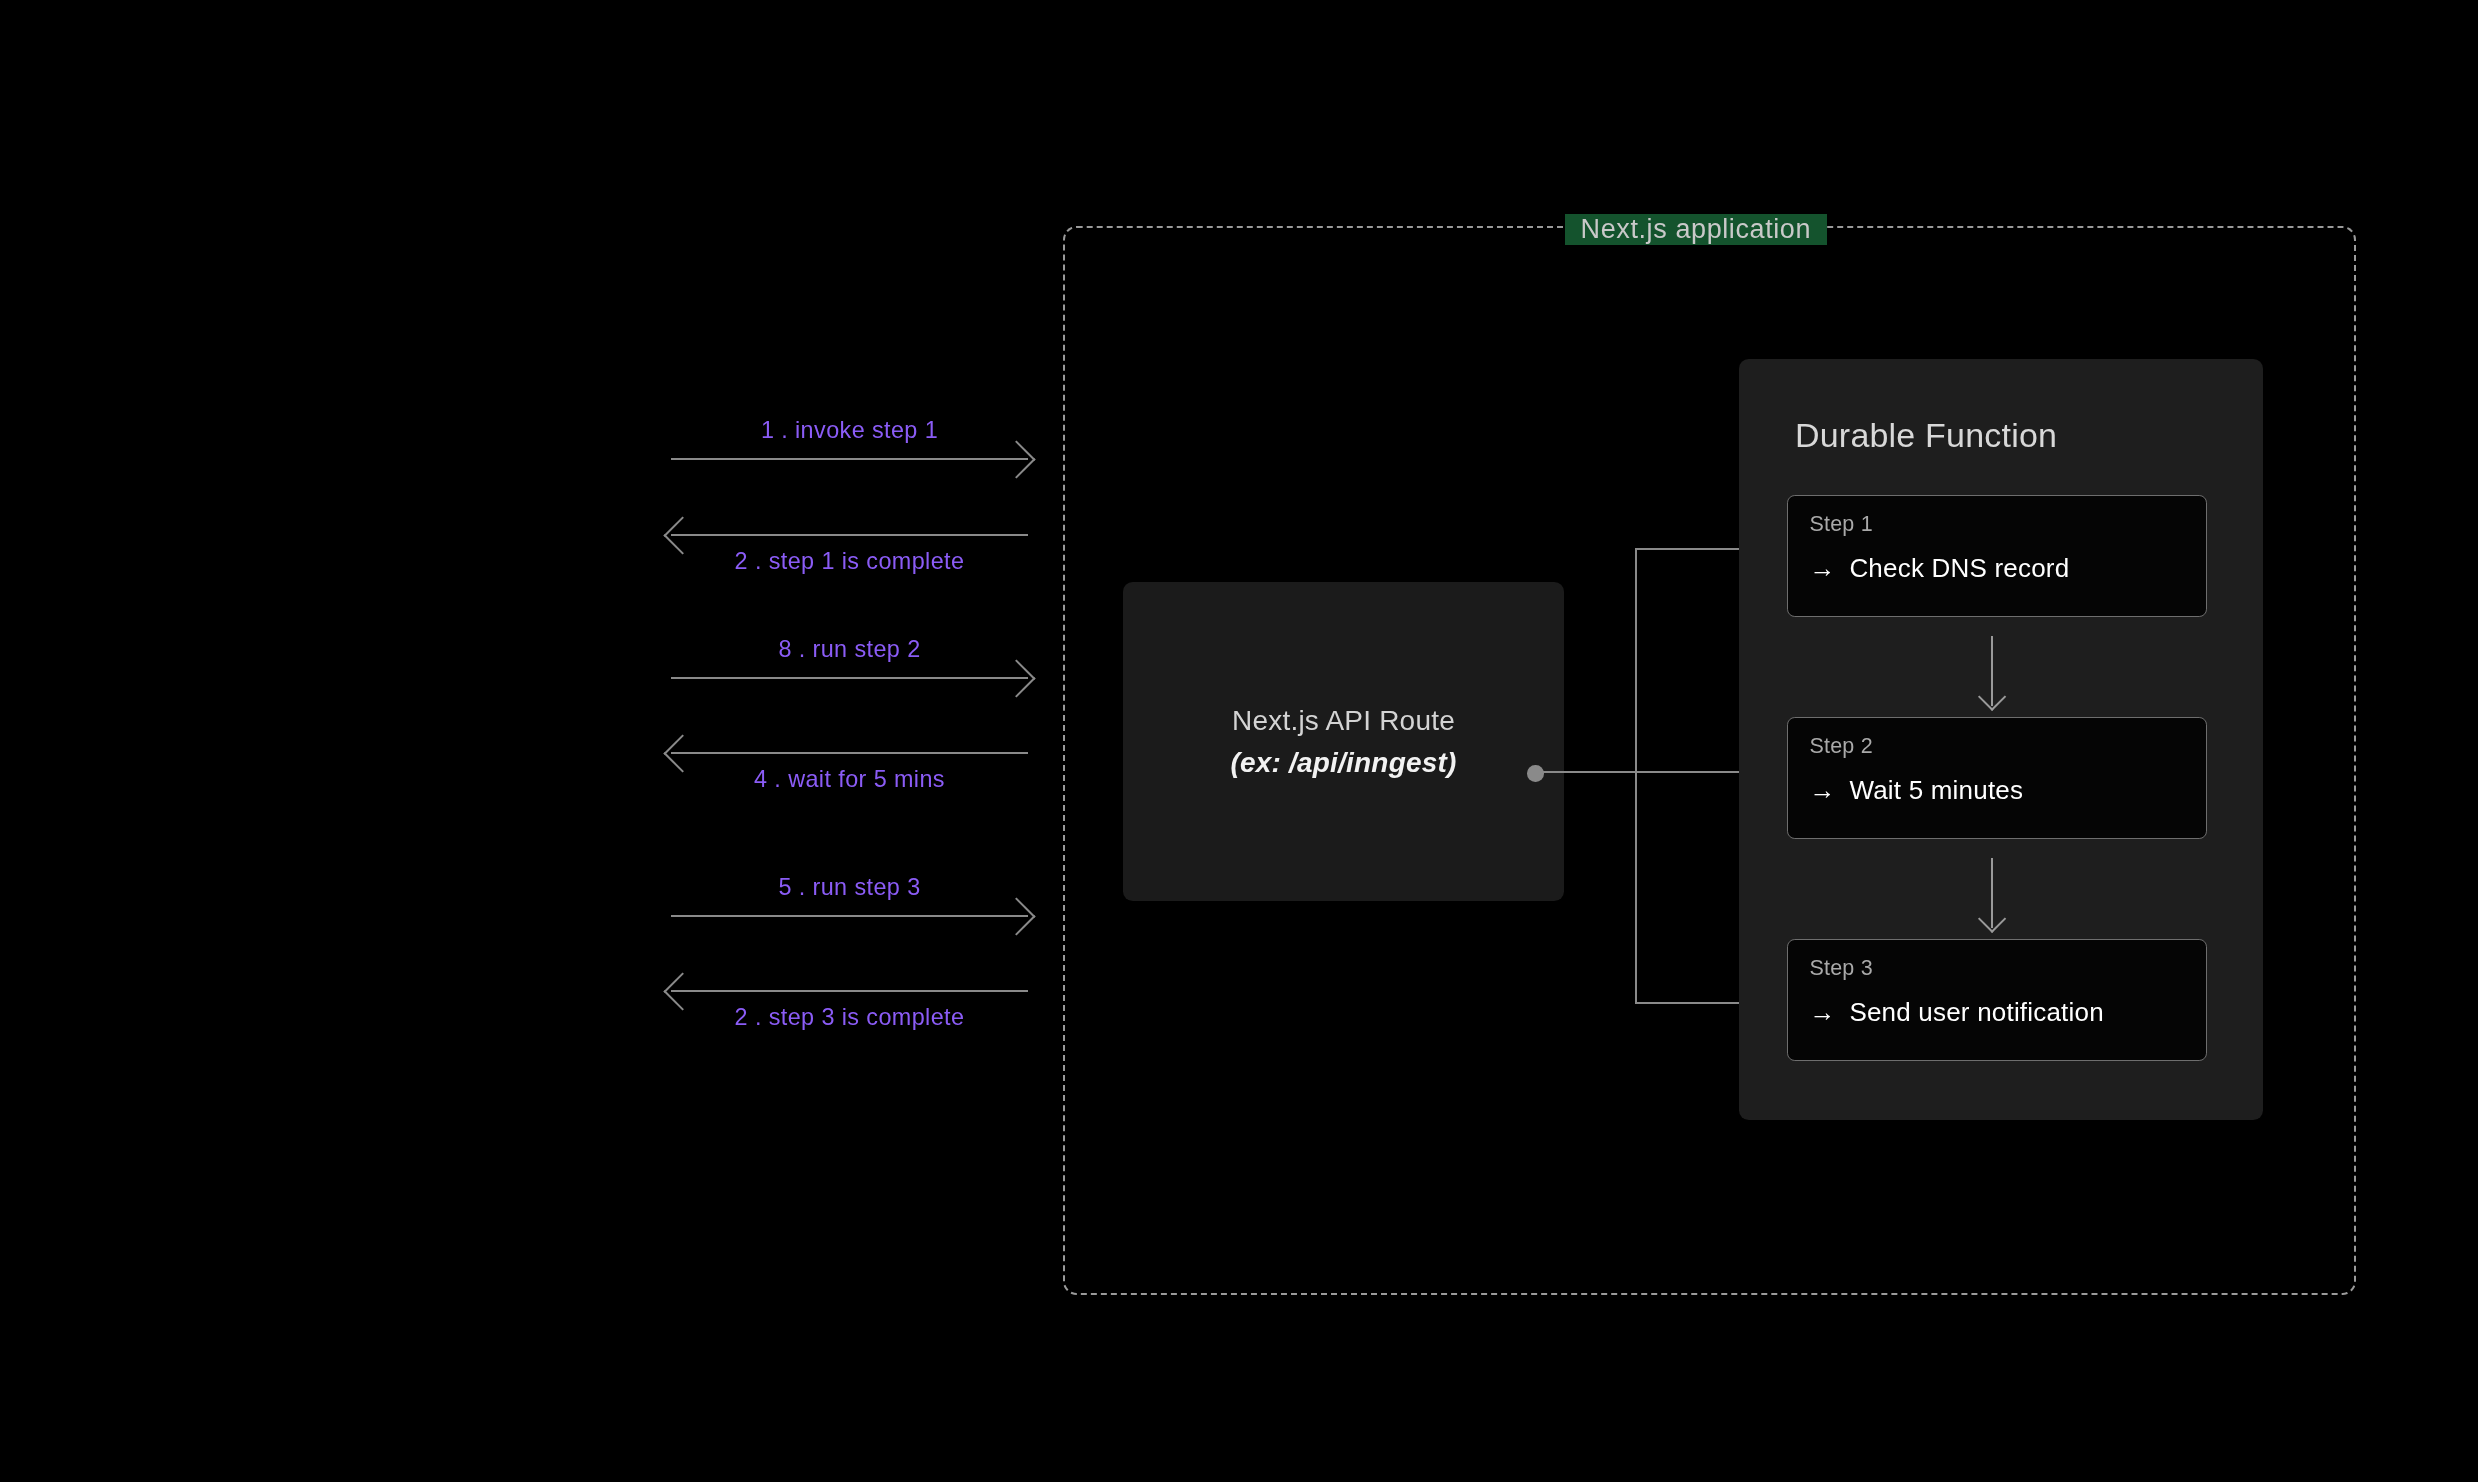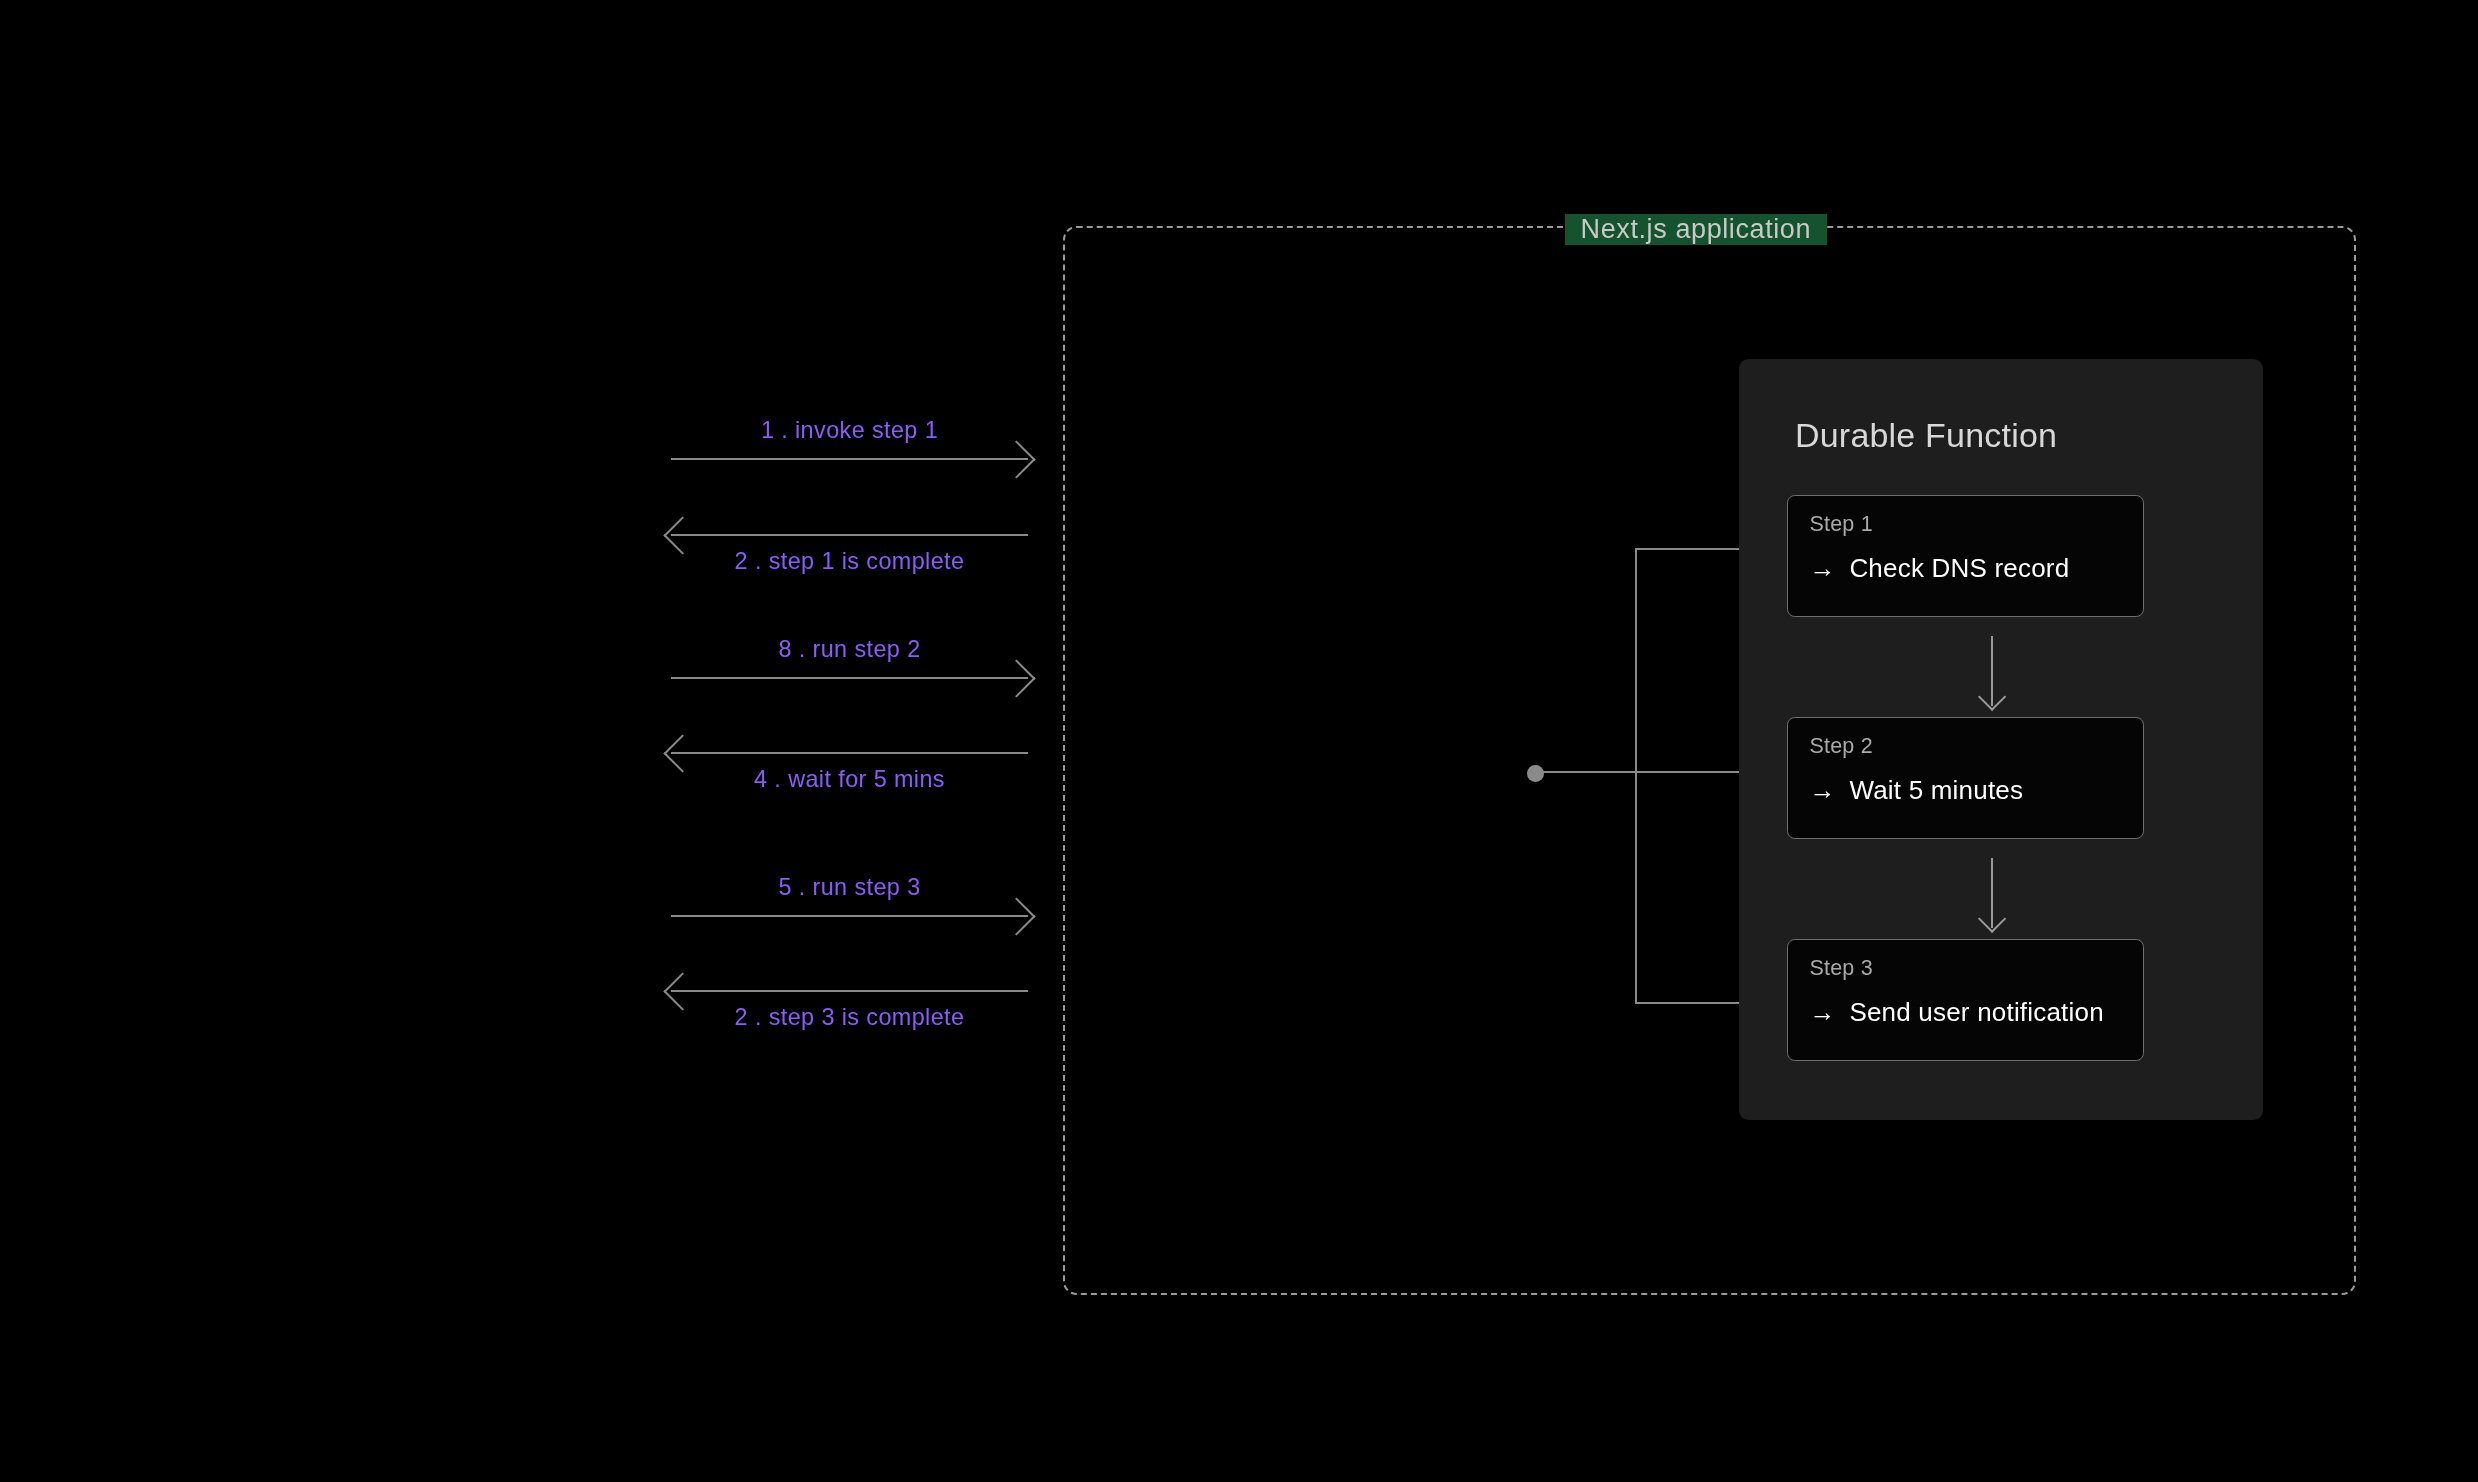--- a/index.html
+++ b/index.html
@@ -175,21 +175,21 @@
     top: 57px;
     color: #d8d8d8;
     font-size: 34px;
     letter-spacing: 0.2px;
   }
 
   
   .step-card {
     position: absolute;
     left: 1787px;
-    width: 357px;
+    width: 420px;
     height: 122px;
     background: #050505;
     border: 1px solid #6e6e6e;
     border-radius: 7.8px;
     box-sizing: border-box;
   }
   .step-kicker {
     position: absolute;
     left: 21.5px;
     top: 15.6px;
@@ -270,20 +270,24 @@
       <div class="arrow-row to-left" style="top: 949px;">
         <div class="arrow-line"></div>
         <div class="arrow-head"></div>
         <div class="arrow-label">2 .  step 3 is complete</div>
       </div>
     </div>
 
   <div class="app-container"></div>
   <div class="app-title">Next.js application</div>
 
+  <div class="api-box">
+    <div class="api-title">Next.js API Route</div>
+    <div class="api-sub">(ex: /api/inngest)</div>
+  </div>
 
   <div class="conn-dot"></div>
   <div class="conn-seg" style="left:1541px; top:771px; width:96px; height:2px;"></div>
   <div class="conn-seg" style="left:1635px; top:548px; width:2px; height:455px;"></div>
   <div class="conn-seg" style="left:1635px; top:548px; width:151px; height:2px;"></div>
   <div class="conn-seg" style="left:1635px; top:771px; width:151px; height:2px;"></div>
   <div class="conn-seg" style="left:1635px; top:1002px; width:151px; height:2px;"></div>
 
   <div class="df-panel">
     <div class="df-title">Durable Function</div>

